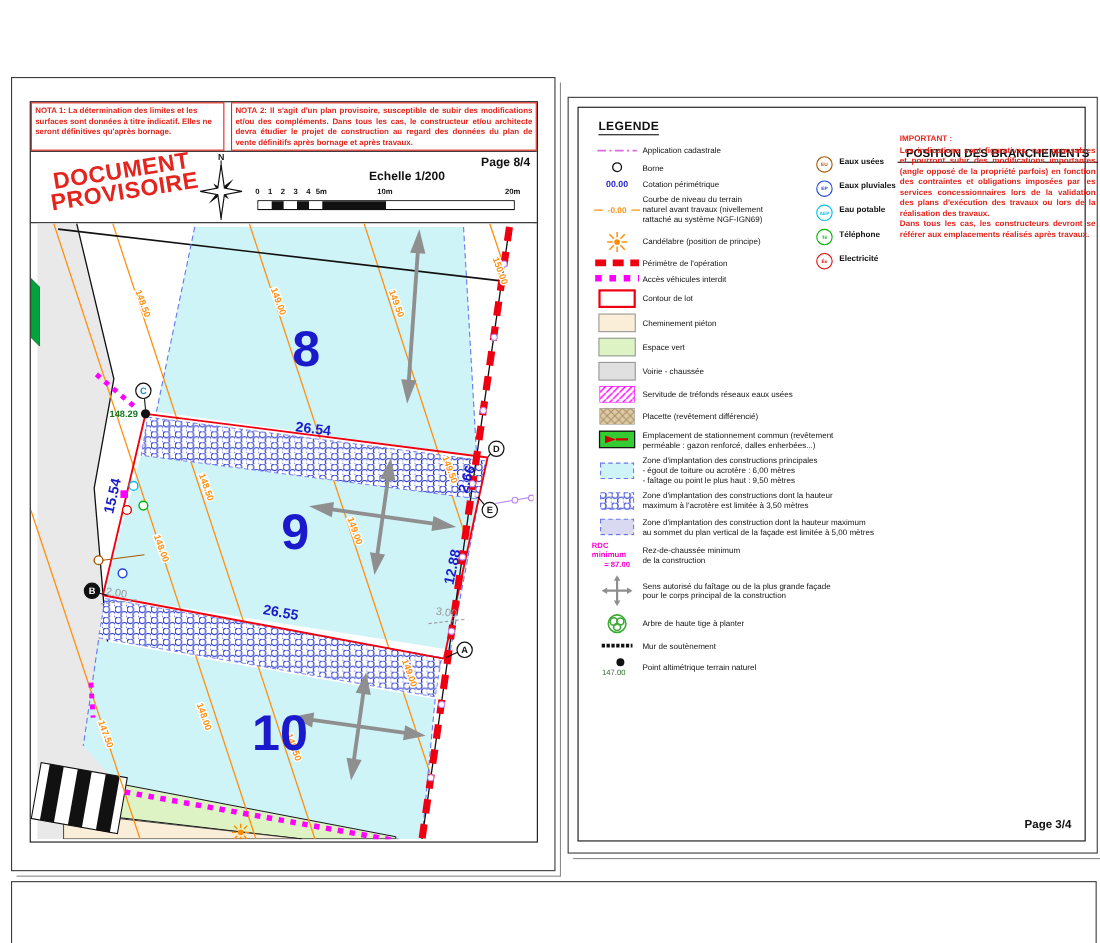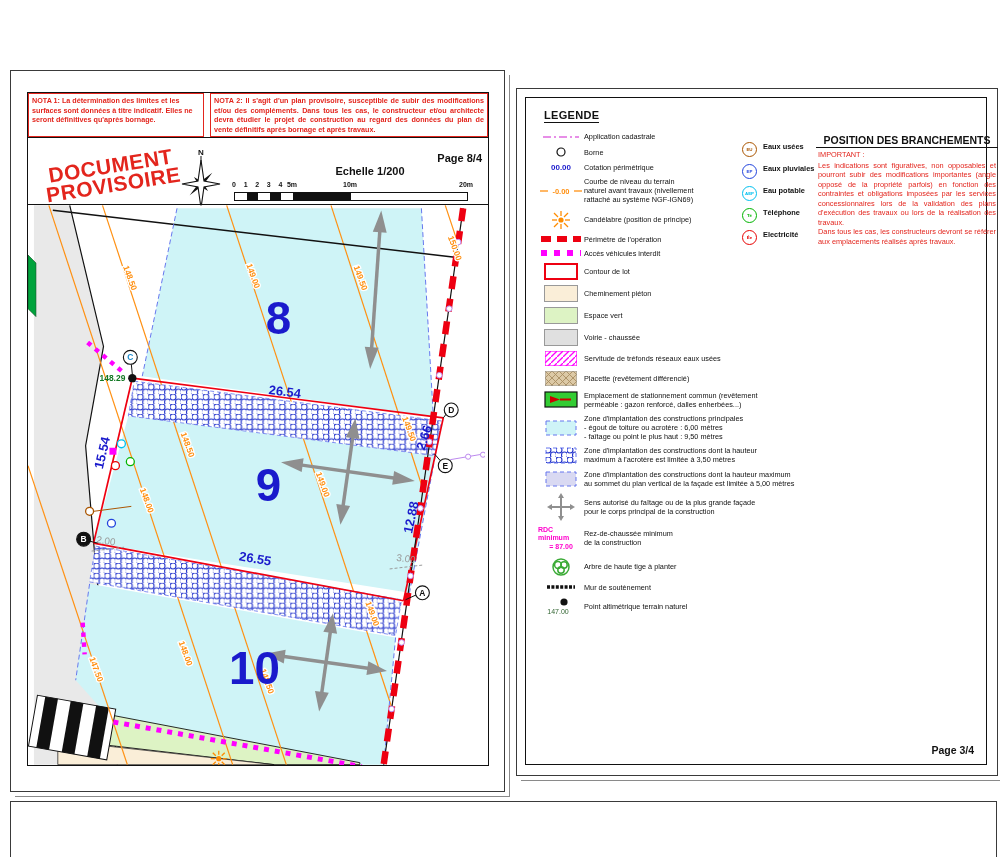--- a/index.html
+++ b/index.html
@@ -1,21 +1,21 @@
 <!DOCTYPE html>
 <html><head>
 <meta charset="utf-8">
 <style>
   html,body{margin:0;padding:0;background:#fff;width:1000px;height:857px;
     font-family:"Liberation Sans", sans-serif; -webkit-font-smoothing:antialiased;}
   .page{position:absolute;background:#fff;border:1.5px solid #3a3a3a;box-shadow:4px 4px 0 #ffffff,5px 5px 0 #8a8a8a;}
   #pageLeft{left:10px;top:70px;width:493px;height:720px;}
   #pageRight{left:516px;top:88px;width:480px;height:686px;}
   #pageNext{left:10px;top:801px;width:985px;height:56px;}
-  .inner{position:absolute;border:1.5px solid #111;gap:10px;}
+  .inner{position:absolute;border:1.5px solid #111;}
   #pageLeft .inner{left:16px;top:21px;width:460px;height:672px;display:flex;flex-direction:column;}
   #pageRight .inner{left:8px;top:8px;width:460px;height:666px;}
   
   .notaband{display:flex;gap:6px;padding:0;border-bottom:1.5px solid #111;height:44px;}
   .notabox{border:1.5px solid #e3251d;color:#e3251d;font-weight:bold;font-size:7.2px;line-height:1.35;padding:2px 3px;}
   .nota1{width:168px;}
   .nota2{flex:1;text-align:justify;}
   
   .mapheader{position:relative;height:64px;}
   .stamp{position:absolute;left:4px;top:8px;width:160px;transform:rotate(-9deg);color:#e3251d;
@@ -37,21 +37,21 @@
   .lrow{display:flex;align-items:center;margin-bottom:5px;}
   .sw{width:46px;min-width:46px;display:flex;justify-content:center;align-items:center;}
   .lt{font-size:7.3px;color:#111;line-height:1.25;}
   .lt .ln{display:block;}
   .swtxt{font-weight:bold;font-size:8px;}
   .branch{position:absolute;left:216px;top:44px;}
   .brow{display:flex;margin-bottom:7px;}
   .bcirc{width:13px;height:13px;border-radius:50%;border:1.6px solid;display:flex;align-items:center;justify-content:center;
     font-size:4.4px;font-weight:bold;margin-right:6px;background:#fff;}
   .blabel{font-size:7.4px;font-weight:bold;color:#111;}
-  .important{position:absolute;left:292px;top:52px;width:178px;color:#e3251d;font-size:7.35px;font-weight:normal;
+  .important{position:absolute;left:292px;top:23px;width:178px;color:#e3251d;font-size:7.35px;font-weight:bold;
     line-height:1.3;text-align:justify;}
   .important .ttl{display:block;margin-bottom:1px;}
   .p34{position:absolute;right:12px;bottom:8px;font-size:10.5px;font-weight:bold;color:#111;}
   .dimblue{fill:#1a1acc;font-weight:bold;}
   .halo{paint-order:stroke;stroke:#ffffff;stroke-width:2.6px;}
 </style>
 </head>
 <body>
 
 <div class="page" id="pageLeft">
@@ -501,22 +501,33 @@
         </div>
       </div>
 
       <div class="lrow">
         <div class="sw">
           <svg width="32" height="16">
               <rect x="1" y="1" width="30" height="14" fill="#d9d9f2" stroke="#6677ee" stroke-width="1" stroke-dasharray="4,3"></rect>
             </svg>
         </div>
         <div class="lt">
-          <span class="ln">Zone d'implantation des constructions dont la hauteur maximum</span>
+          <span class="ln">Zone d'implantation des construction dont la hauteur maximum</span>
           <span class="ln">au sommet du plan vertical de la façade est limitée à 5,00 mètres</span>
+        </div>
+      </div>
+
+      <div class="lrow">
+        <div class="sw" style="flex-direction:column;color:#ff00cc;font-size:7px;font-weight:bold;line-height:1.2">
+          <span>RDC minimum</span>
+          <span>= 87.00</span>
+        </div>
+        <div class="lt">
+          <span class="ln">Rez-de-chaussée minimum</span>
+          <span class="ln">de la construction</span>
         </div>
       </div>
 
       <div class="lrow">
         <div class="sw">
           <svg width="30" height="28">
             <g transform="translate(15,14)" fill="#8f8f8f" stroke="#8f8f8f">
               <line x1="-11" x2="11" stroke-width="2"></line>
               <polygon points="-14,0 -9,-3 -9,3" stroke="none"></polygon>
                 <polygon points="14,0 9,-3 9,3" stroke="none"></polygon>
@@ -526,31 +537,20 @@
             </g>
           </svg>
         </div>
         <div class="lt">
           <span class="ln">Sens autorisé du faîtage ou de la plus grande façade</span>
           <span class="ln">pour le corps principal de la construction</span>
         </div>
       </div>
 
       <div class="lrow">
-        <div class="sw" style="flex-direction:column;color:#ff00cc;font-size:7px;font-weight:bold;line-height:1.2">
-          <span>RDC minimum</span>
-          <span>= 87.00</span>
-        </div>
-        <div class="lt">
-          <span class="ln">Rez-de-chaussée minimum</span>
-          <span class="ln">de la construction</span>
-        </div>
-      </div>
-
-      <div class="lrow">
         <div class="sw">
           <svg width="22" height="22" fill="none" stroke="#3aaa35" stroke-width="1.5">
             <circle cx="11" cy="11" r="8"></circle>
             <circle cx="8" cy="9" r="3.4"></circle>
               <circle cx="14" cy="9" r="3.2"></circle>
               <circle cx="11" cy="14" r="3.2"></circle>
           </svg>
         </div>
         <div class="lt">
             <span class="ln">Arbre de haute tige à planter</span>

